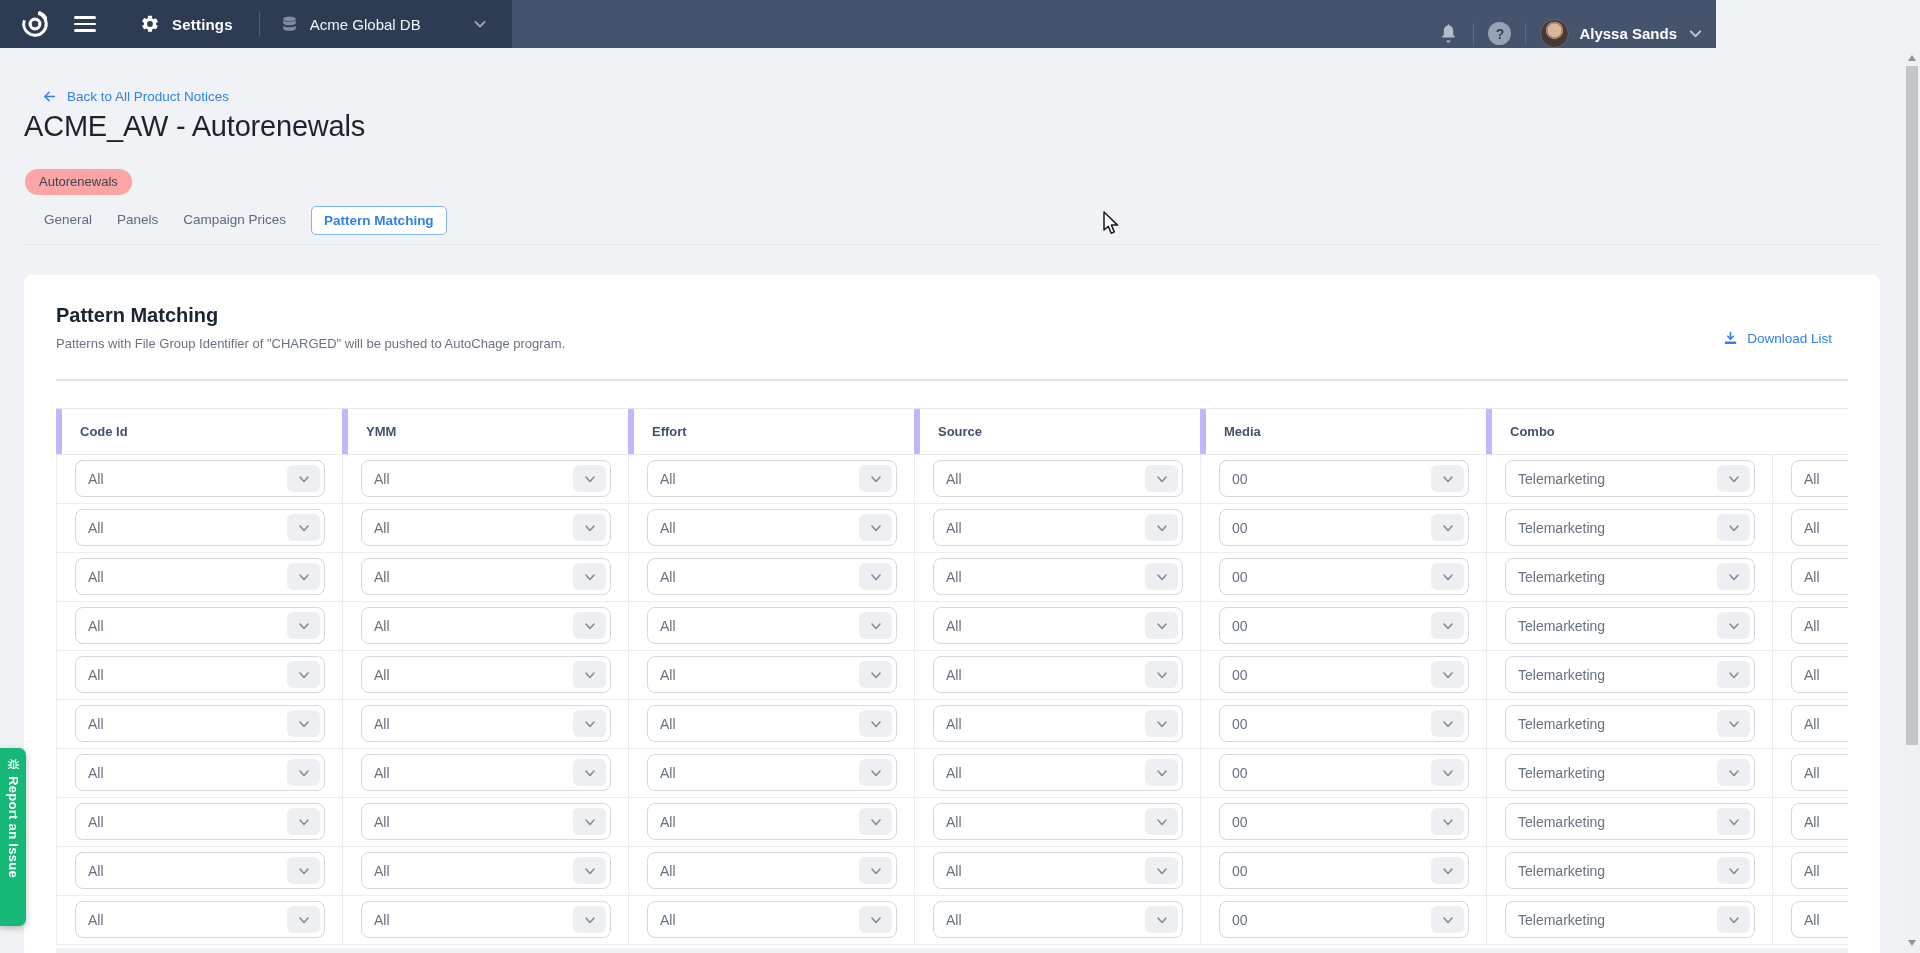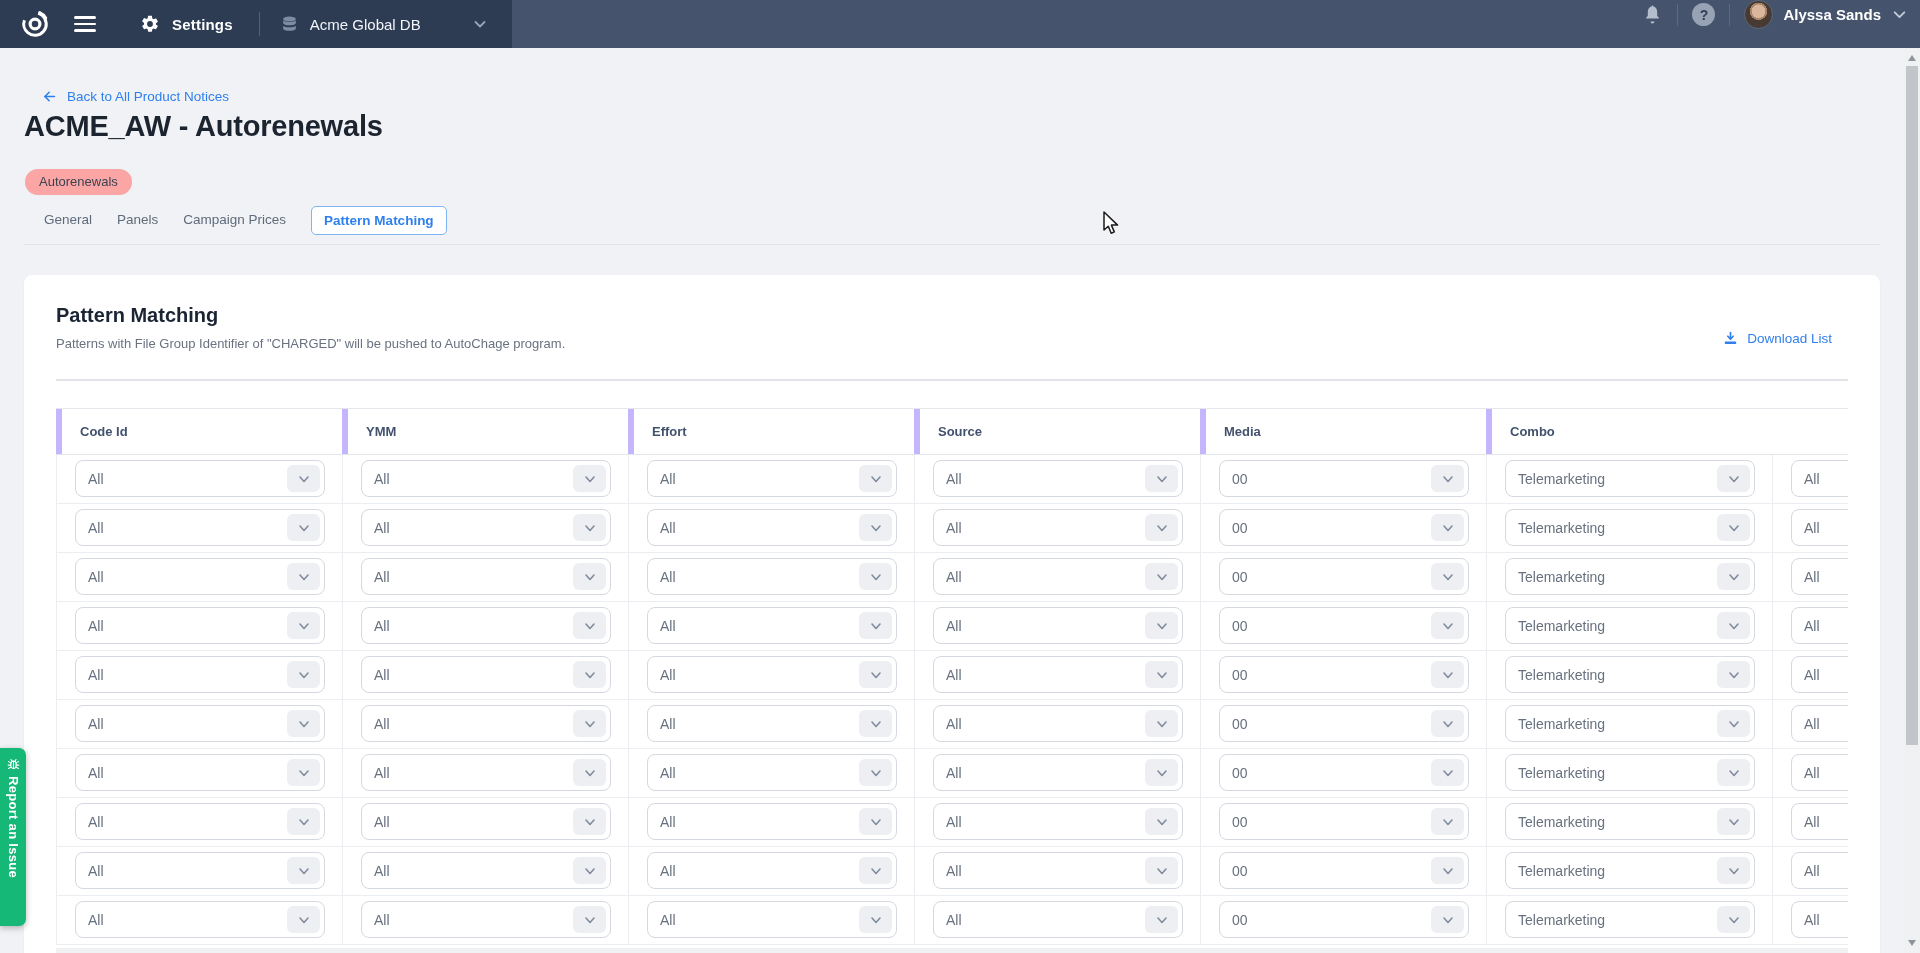--- a/index.html
+++ b/index.html
@@ -3,21 +3,21 @@
 <meta charset="utf-8">
 <style>
   html,body{margin:0;padding:0;overflow:hidden;}
   body{
     width:1920px;height:953px;position:relative;
     font-family:"Liberation Sans",sans-serif;
     background:#F1F2F5;
     -webkit-font-smoothing:antialiased;
   }
   
-  .navbar{position:absolute;top:0;left:0;width:1920px;height:48px;background:var(--nav-bg,#46536D);display:flex;align-items:flex-start;z-index:30;}
+  .navbar{position:absolute;top:0;left:0;width:1716px;height:48px;background:var(--nav-bg,#46536D);display:flex;align-items:flex-end;z-index:30;}
   .nav-left{width:512px;height:48px;background:var(--nav-section-bg,#2D3B53);display:flex;align-items:center;box-sizing:border-box;padding:0 24px 0 20px;flex:0 0 auto;}
   .logo{width:30px;height:30px;flex:0 0 auto;}
   .hamburger{margin-left:24px;display:flex;flex-direction:column;gap:4px;cursor:pointer;}
   .hamburger span{display:block;width:22px;height:2.6px;background:#fff;border-radius:2px;}
   .gear{margin-left:44px;display:flex;align-items:center;}
   .nav-label{margin-left:12px;color:#fff;font-size:15px;font-weight:700;letter-spacing:.2px;}
   .nav-vsep{width:1px;height:24px;background:#50607C;margin-left:26px;}
   .db-icon{margin-left:20px;display:flex;align-items:center;}
   .db-name{margin-left:11px;color:#F2F5F9;font-size:15px;font-weight:500;}
   .nav-chevron{margin-left:auto;display:flex;align-items:center;}
@@ -27,21 +27,21 @@
   .help-circle{width:23px;height:23px;border-radius:50%;background:#97A2B4;color:#2F3D57;font-size:14px;font-weight:700;display:flex;align-items:center;justify-content:center;}
   .avatar{width:29px;height:29px;border-radius:50%;margin-right:10px;
     background:
       radial-gradient(circle at 50% 38%, #d9b69c 0 31%, #a8846a 32% 40%, #473a33 41% 100%);
     border:1px solid #5c6878;box-sizing:border-box;}
   .user-name{color:#fff;font-size:15px;font-weight:700;margin-right:10px;}
   
   .page{position:absolute;top:48px;left:0;width:1904px;height:757px;background:#F1F2F5;}
   .back-row{position:absolute;left:41px;top:40px;display:flex;align-items:center;gap:9px;cursor:pointer;}
   .back-row .lbl{color:var(--accent,#2F80ED);font-size:13.5px;}
-  .page-title{position:absolute;left:24px;top:62px;font-size:29px;font-weight:700;color:#1C2430;letter-spacing:-.2px;}
+  .page-title{position:absolute;left:24px;top:62px;font-size:29px;font-weight:400;color:#1C2430;letter-spacing:-.2px;}
   .badge{position:absolute;left:25px;top:121px;height:26px;line-height:26px;background:#fca5a5;border-radius:13px;padding:0 14px;font-size:13px;color:#3A4452;box-shadow:0 0 1px rgba(0,0,0,.08);}
   .tab-bar{position:absolute;left:44px;top:158px;display:flex;gap:25px;height:30px;}
   .tab{font-size:13.5px;color:#5E6B7C;line-height:28px;cursor:pointer;white-space:nowrap;}
   .tab.active{color:var(--accent,#2F80ED);font-weight:600;background:#fff;border:1px solid #7FB5F2;border-radius:5px;padding:0 12px;height:27px;line-height:27px;}
   .tabs-divider{position:absolute;left:24px;top:196px;width:1856px;height:1px;background:#E2E4E8;}
   
   .card{position:absolute;left:24px;top:227px;width:1856px;height:740px;background:#fff;border-radius:8px;box-shadow:0 1px 2px rgba(16,24,40,.06);box-sizing:border-box;padding:28px 32px 0 32px;}
   .card-heading{font-size:20px;font-weight:600;color:#1A2433;line-height:24px;}
   .card-desc{margin-top:9px;font-size:13px;color:#6A7280;line-height:15px;}
   .download-link{position:absolute;top:55px;right:48px;display:flex;align-items:center;gap:8px;cursor:pointer;}

